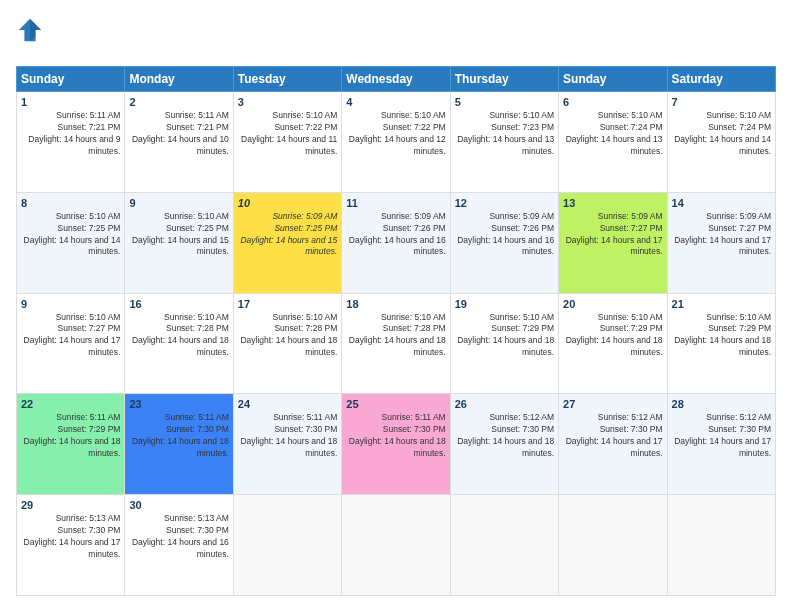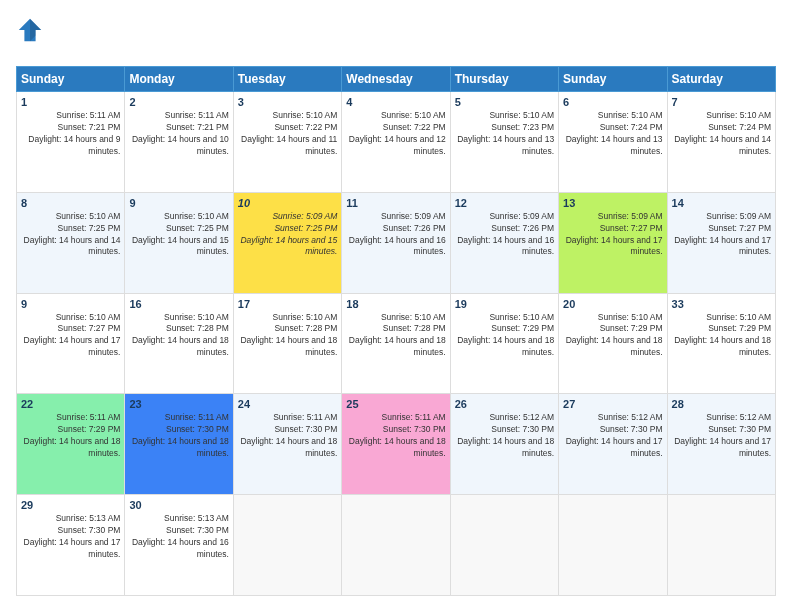--- a/index.html
+++ b/index.html
@@ -214,21 +214,21 @@
           </td>
           <td>
             <span class="day-num">19</span>
             <div class="day-info">Sunrise: 5:10 AM<br>Sunset: 7:29 PM<br>Daylight: 14 hours and 18 minutes.</div>
           </td>
           <td>
             <span class="day-num">20</span>
             <div class="day-info">Sunrise: 5:10 AM<br>Sunset: 7:29 PM<br>Daylight: 14 hours and 18 minutes.</div>
           </td>
           <td>
-            <span class="day-num">33</span>
+            <span class="day-num">21</span>
             <div class="day-info">Sunrise: 5:10 AM<br>Sunset: 7:29 PM<br>Daylight: 14 hours and 18 minutes.</div>
           </td>
         </tr>
         <tr>
           <td style="background: #86efac;">
             <span class="day-num">22</span>
             <div class="day-info">Sunrise: 5:11 AM<br>Sunset: 7:29 PM<br>Daylight: 14 hours and 18 minutes.</div>
           </td>
           <td style="background: #3b82f6;">
             <span class="day-num">23</span>

